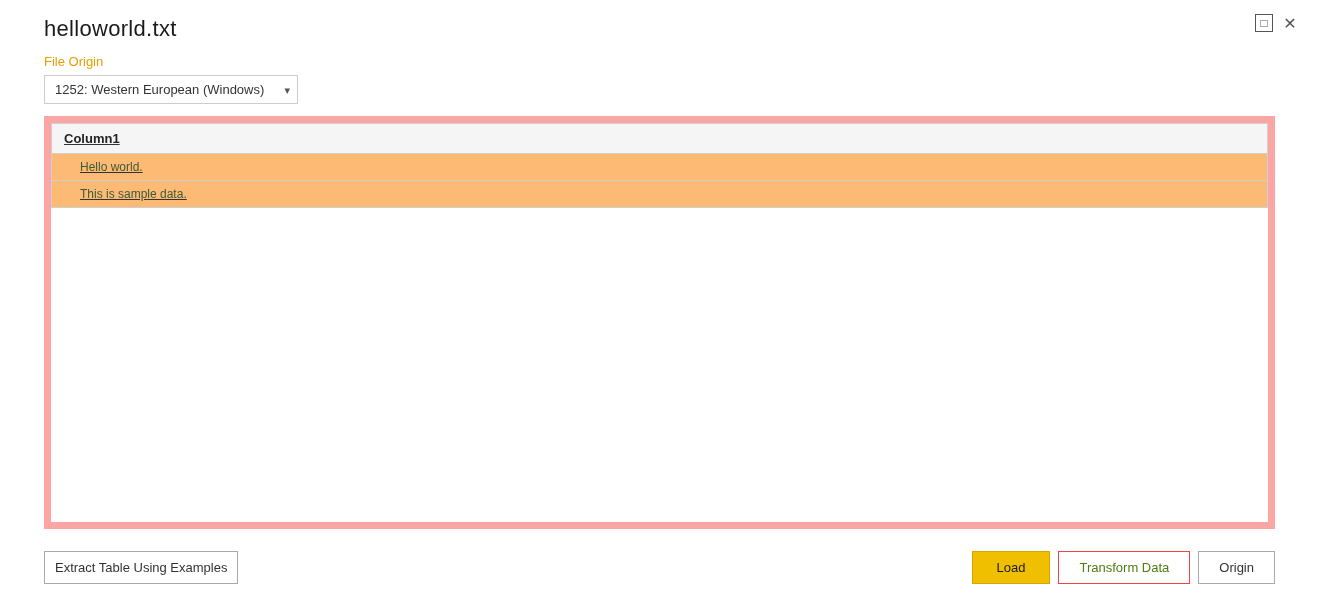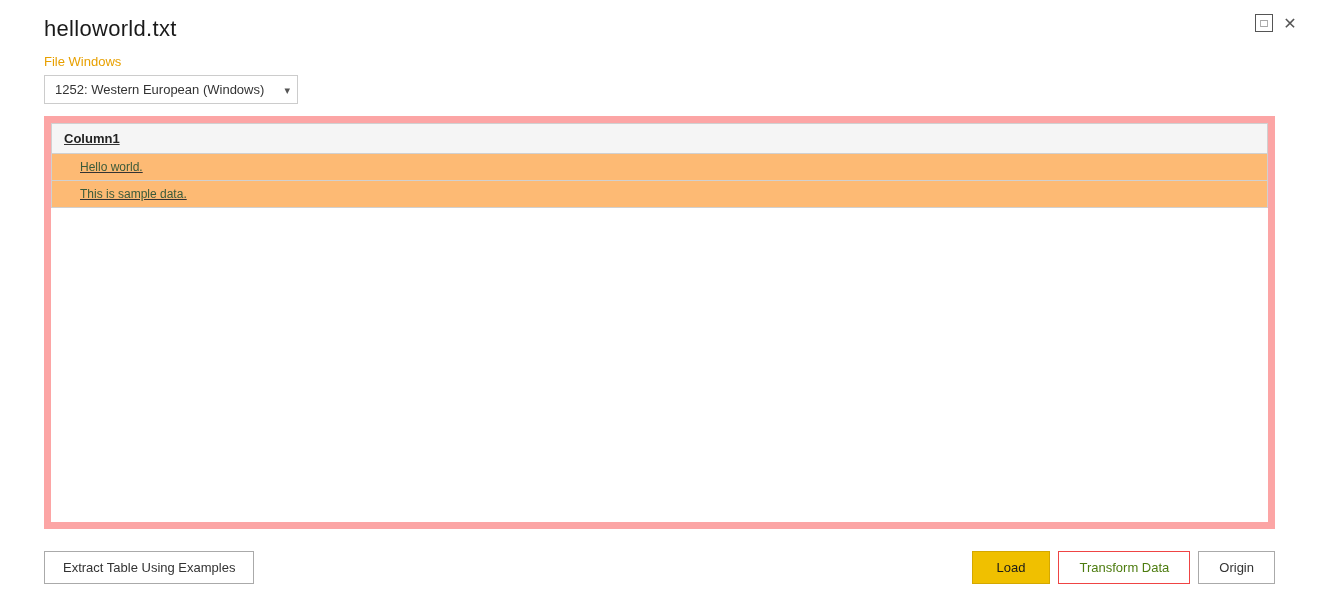--- a/index.html
+++ b/index.html
@@ -194,21 +194,21 @@
       border: 1px solid #ccc;
       background: #fff;
       color: #333;
       font-family: 'Segoe UI', Tahoma, Geneva, Verdana, sans-serif;
     }
 
     .btn-extract {
       border: 1px solid #aaa;
       background: #fff;
       color: #333;
-      padding: 8px 18px;
+      padding: 8px 10px;
       text-align: right;
     }
 
     .btn-load {
       background: #f0c000;
       border: 1px solid #d4a800;
       color: #1a1a1a;
       font-weight: 500;
       padding: 8px 24px;
     }
@@ -237,21 +237,21 @@
   <div class="window-controls">
     <div class="win-btn win-btn-maximize">
       <span>□</span>
     </div>
     <div class="win-btn win-btn-close">
       <span>✕</span>
     </div>
   </div>
 
   <div class="section">
-    <div class="section-label">File Windows</div>
+    <div class="section-label">File Origin</div>
     <div class="dropdown-wrapper">
       <select class="dropdown-select">
         <option>1252: Western European (Windows)</option>
         <option>65001: Unicode (UTF-8)</option>
         <option>1200: Unicode</option>
         <option>20127: US-ASCII</option>
       </select>
       <span class="dropdown-arrow">▾</span>
     </div>
   </div>

